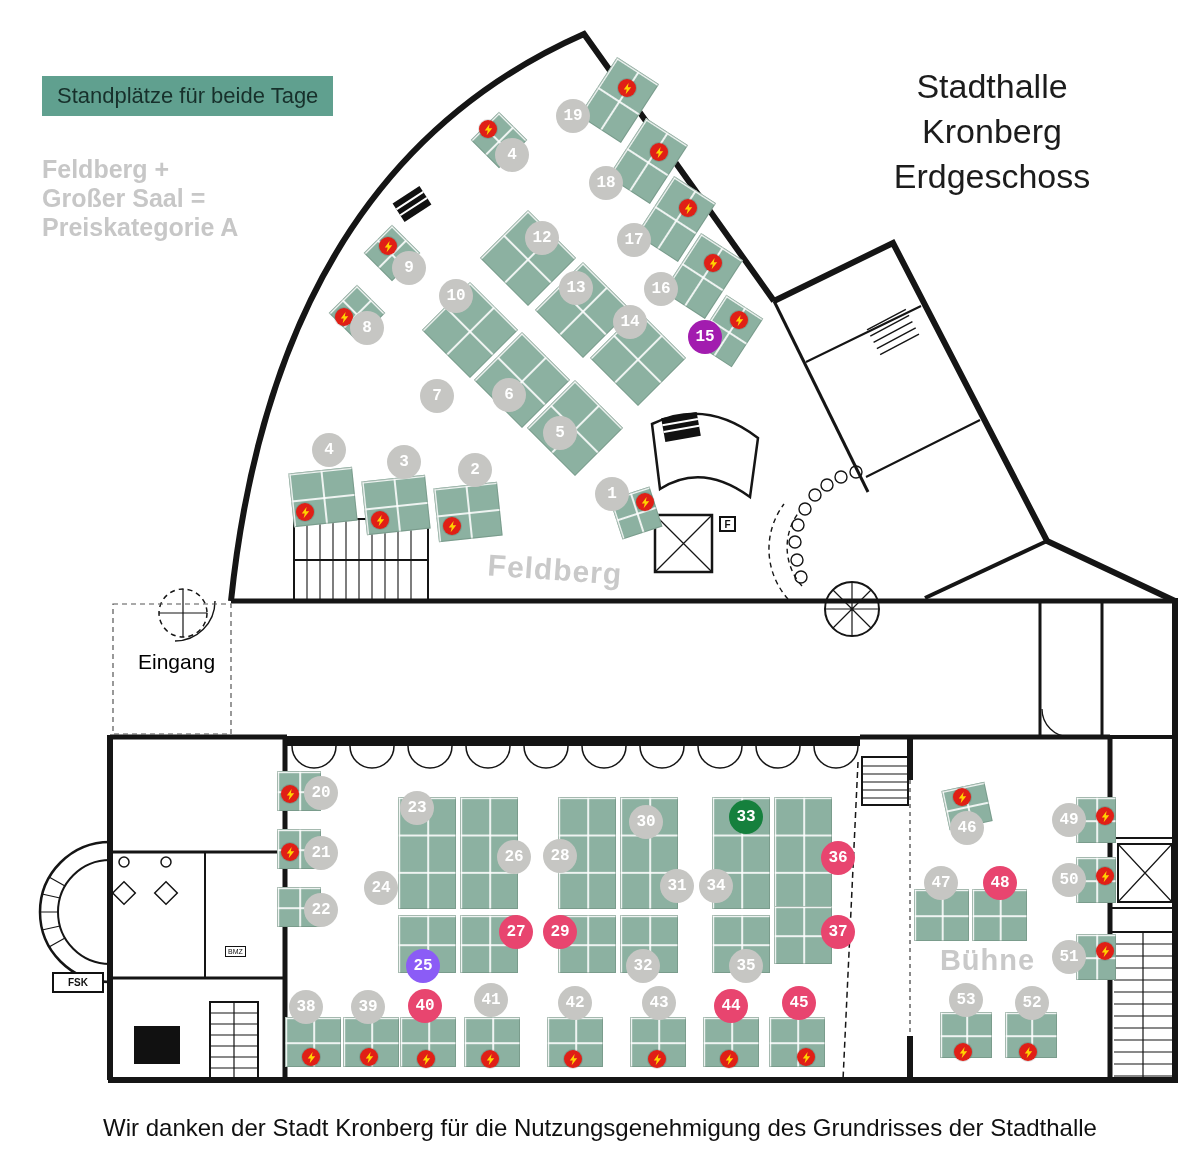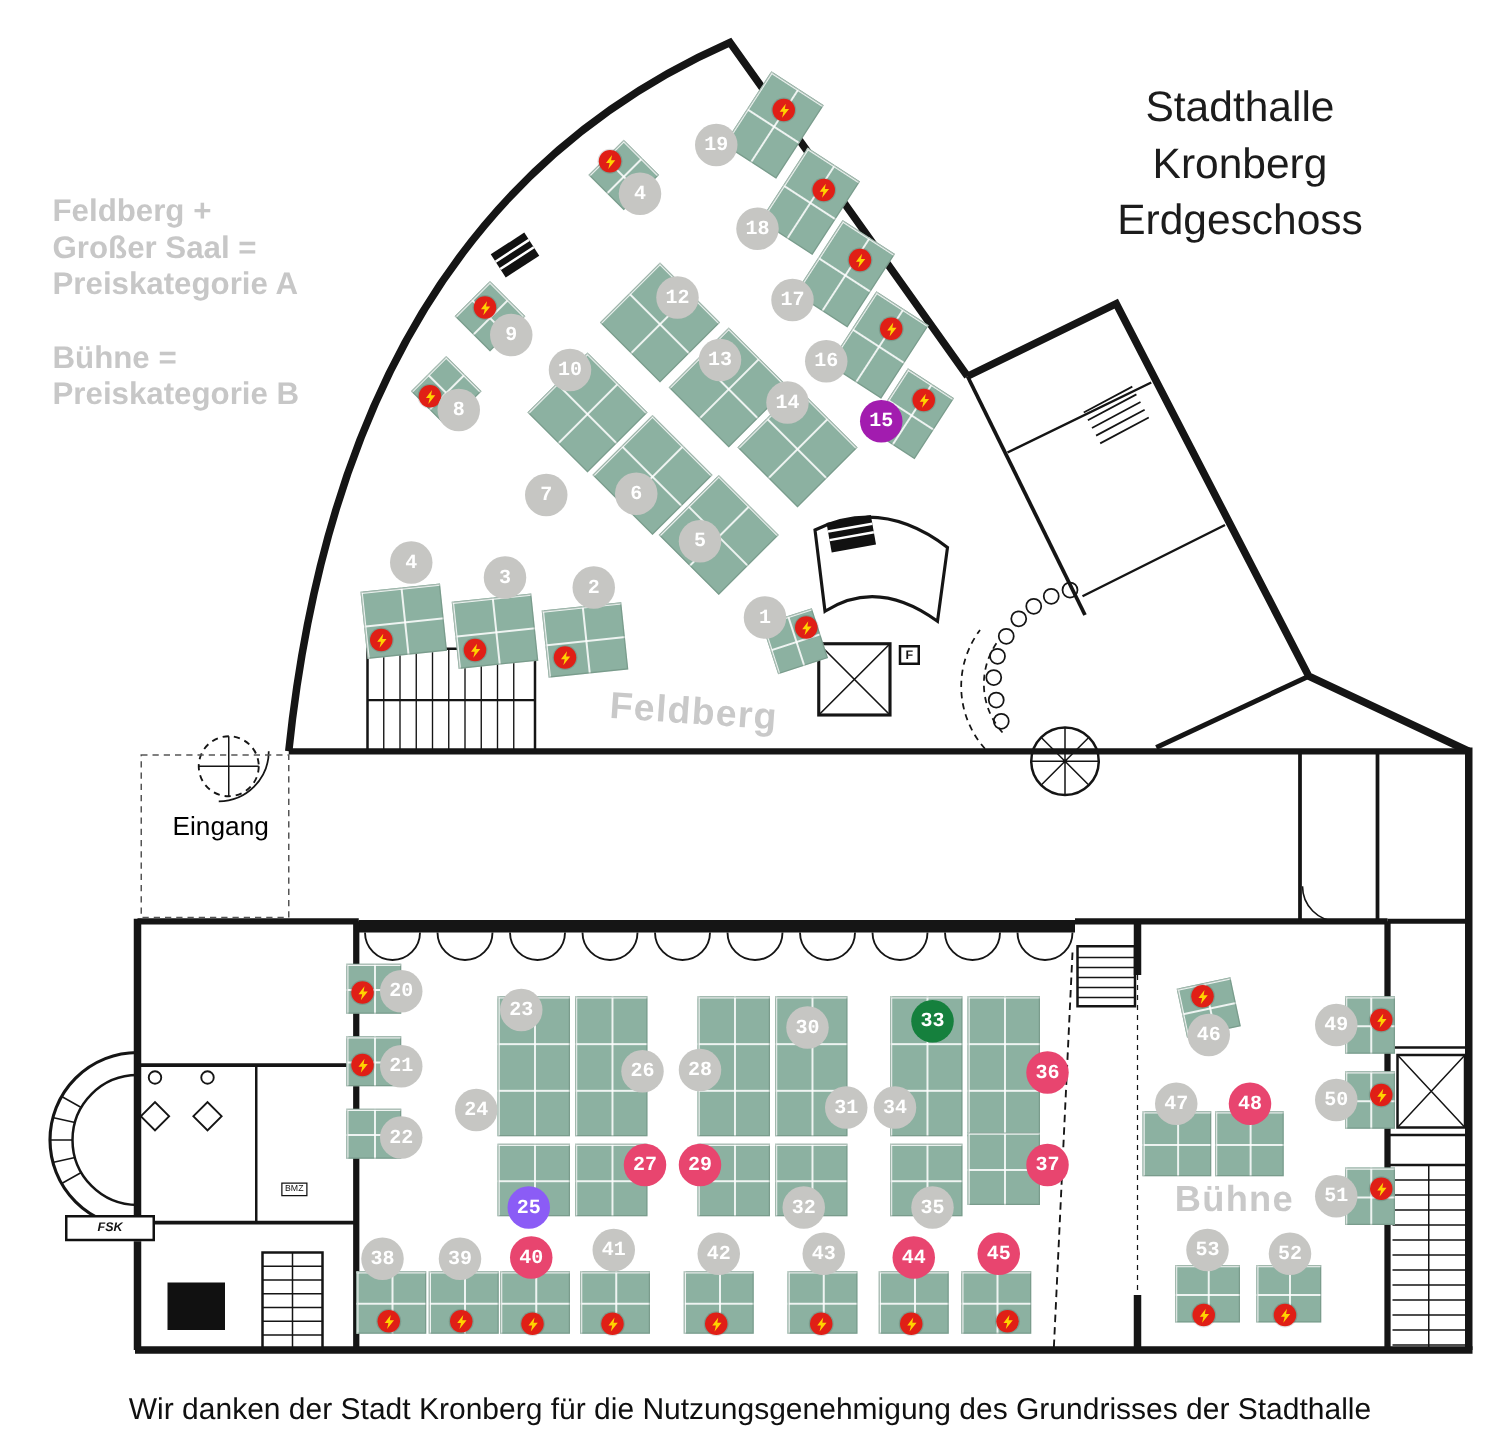--- a/index.html
+++ b/index.html
@@ -19,21 +19,21 @@
   .title{position:absolute;left:857px;top:64px;width:270px;text-align:center;
          font-size:34px;color:#1c1c1c;line-height:1.32;}
   .room-label{position:absolute;color:#c9c9c9;font-weight:700;letter-spacing:1px;}
   #feldberg-label{left:455px;top:553px;width:200px;font-size:30px;text-align:center;transform:rotate(4deg);}
   #saal-label{left:510px;top:768px;width:210px;font-size:30px;text-align:center;}
   #buehne-label{left:930px;top:944px;width:115px;font-size:29px;text-align:center;}
   .eingang{position:absolute;left:138px;top:650px;font-size:21px;color:#000;}
   .footer{position:absolute;top:1114px;left:0;width:100%;text-align:center;font-size:24px;color:#101010;}
   .small-box{position:absolute;border:2px solid #111;font-weight:700;color:#111;
              text-align:center;background:#fff;box-sizing:border-box;}
-  #fsk-box{left:52px;top:972px;font-size:10px;padding:3px 24px;font-style:italic;}
+  #fsk-box{left:52px;top:972px;font-size:10px;padding:3px 14px;}
   #f-box{left:719px;top:516px;width:17px;height:16px;font-size:10px;line-height:13px;}
   #bmz-box{left:225px;top:946px;font-size:7px;padding:1px 2px;border-width:1px;font-weight:400;}
 </style>
 </head>
 <body>
 
 <div class="canvas">
 
   <svg class="arch" width="1200" height="1165" viewBox="0 0 1200 1165">
     <g fill="none" stroke="#151515" stroke-linecap="butt">
@@ -370,30 +370,27 @@
       <div class="stand" style="left: 950px; top: 811px; background: rgb(198, 198, 195);">46</div>
       <div class="stand" style="left: 924px; top: 866px; background: rgb(198, 198, 195);">47</div>
       <div class="stand" style="left: 983px; top: 866px; background: rgb(232, 69, 111);">48</div>
       <div class="stand" style="left: 1052px; top: 803px; background: rgb(198, 198, 195);">49</div>
       <div class="stand" style="left: 1052px; top: 863px; background: rgb(198, 198, 195);">50</div>
       <div class="stand" style="left: 1052px; top: 940px; background: rgb(198, 198, 195);">51</div>
       <div class="stand" style="left: 1015px; top: 986px; background: rgb(198, 198, 195);">52</div>
       <div class="stand" style="left: 949px; top: 983px; background: rgb(198, 198, 195);">53</div>
     </div>
 
+  <div class="badge">Standplätze für beide Tage</div>
 
   <div class="legend legend-a">
     <div>Feldberg +</div>
     <div>Großer Saal =</div>
     <div>Preiskategorie A</div>
   </div>
-  <div class="legend legend-b">
-    <div>Bühne =</div>
-    <div>Preiskategorie B</div>
-  </div>
 
   <div class="title">
     <div>Stadthalle</div>
     <div>Kronberg</div>
     <div>Erdgeschoss</div>
   </div>
 
   <div class="room-label" id="feldberg-label">Feldberg</div>
   <div class="room-label" id="buehne-label">Bühne</div>
 

